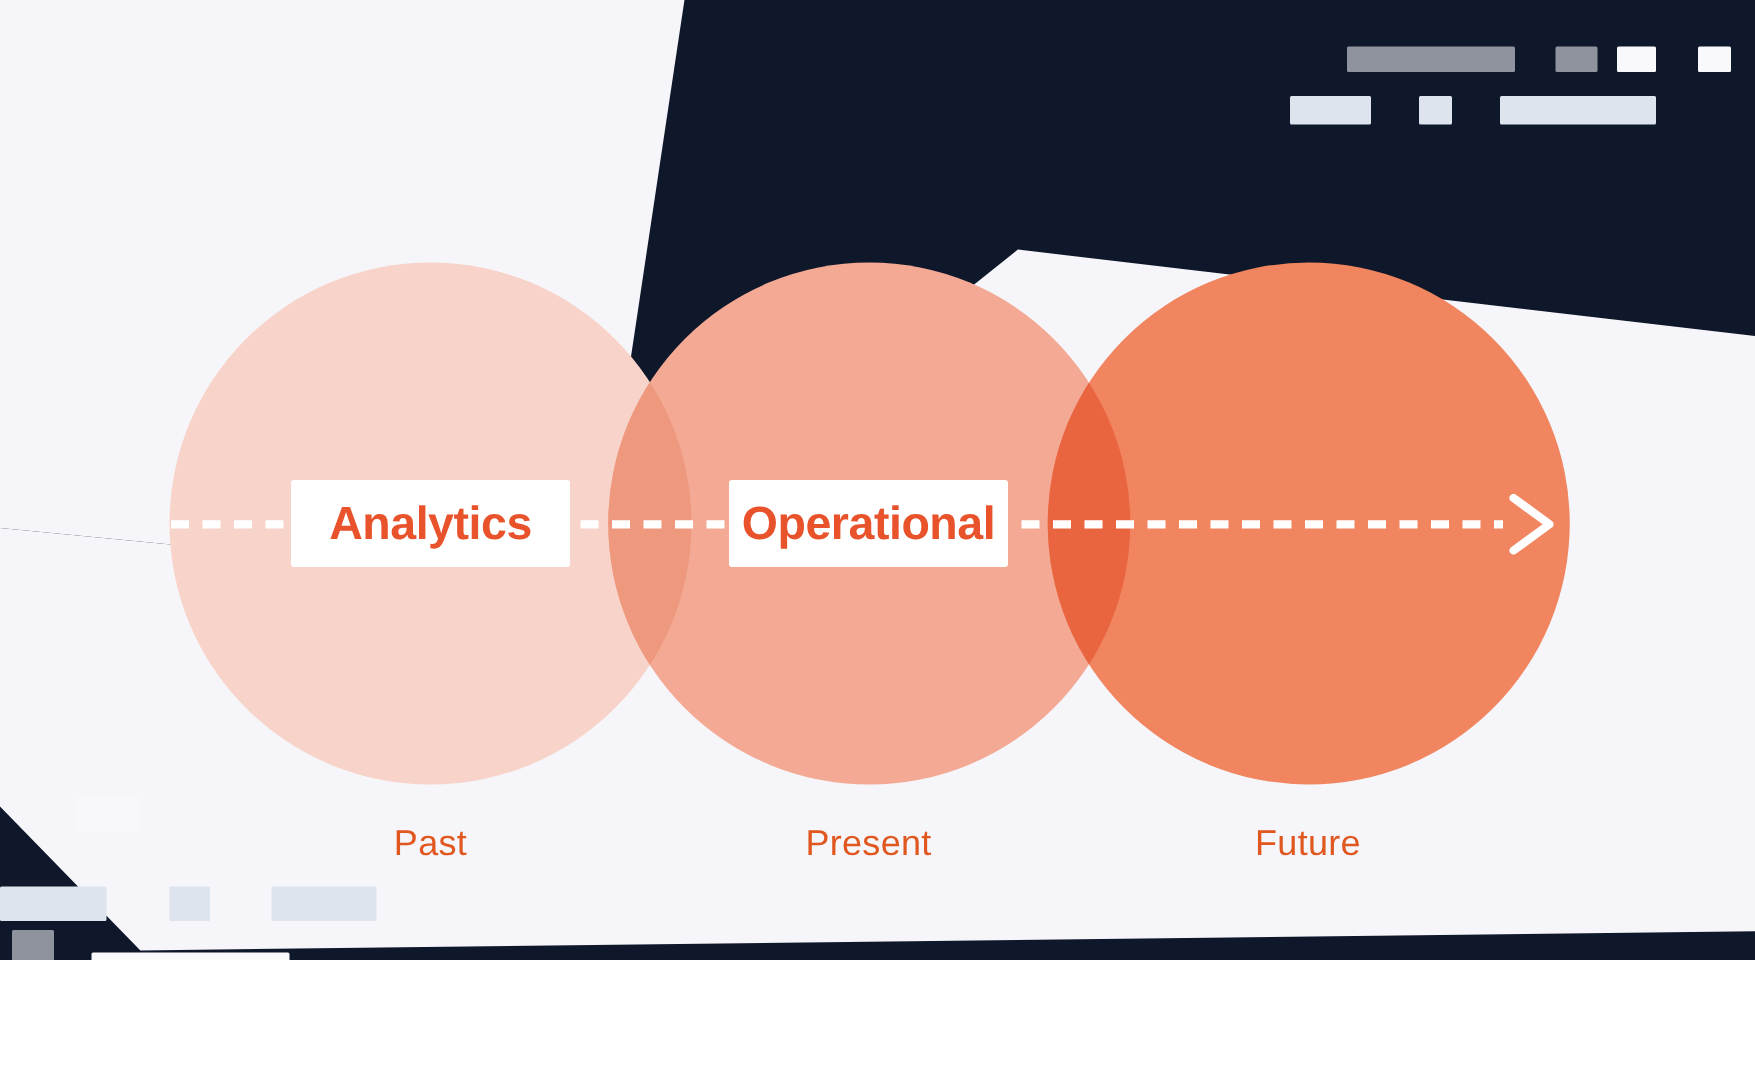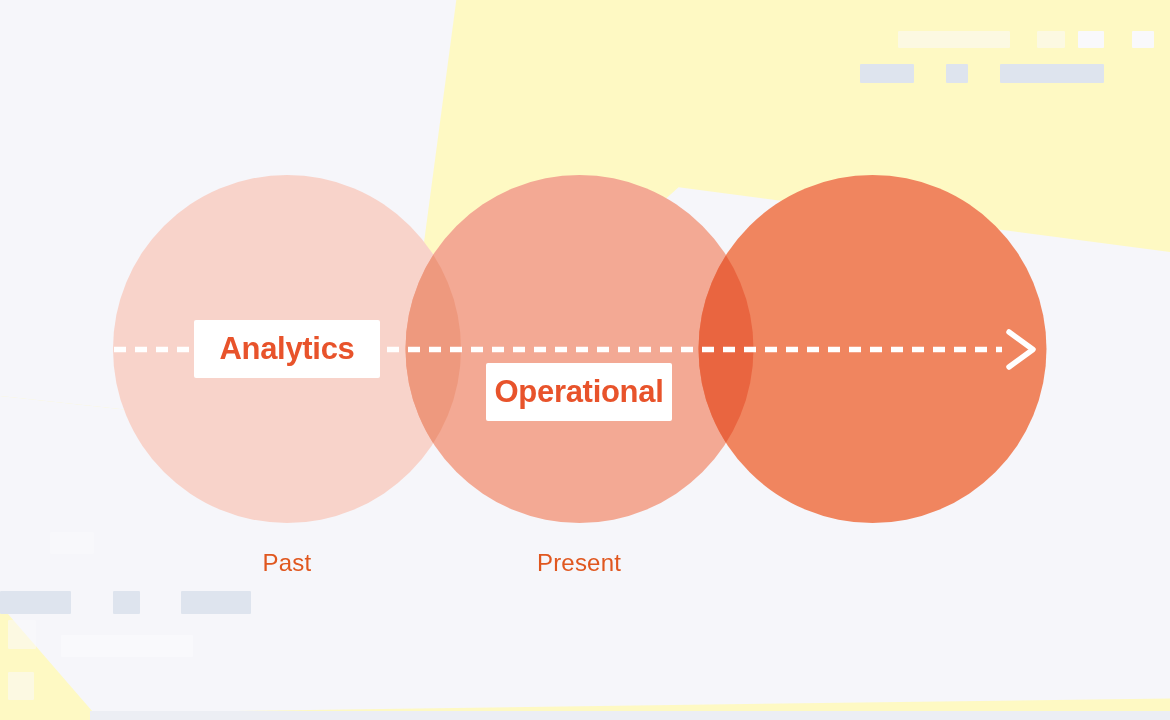--- a/index.html
+++ b/index.html
@@ -1,19 +1,19 @@
 <!DOCTYPE html>
 <html><head>
 <meta charset="utf-8">
 <style>
   html,body{margin:0;padding:0;}
   .canvas{
     position:relative;
-    width:1170px;height:720px;
-    background:#fef9c3;
+    width:1170px;height:640px;
+    background:#0f172a;
     overflow:hidden;
     font-family:"Liberation Sans", sans-serif;
   }
   .bg-shape{position:absolute;inset:0;}
   .bg-left{clip-path:polygon(0 0, 39% 0, 34% 61%, 0 55%);}
   .bg-bottom{clip-path:polygon(34% 61%, 58% 26%, 100% 35%, 100% 97%, 8% 99%, 0 84%, 0 55%);}
   .bg-strip{position:absolute;left:90px;right:0;top:711px;height:9px;background:#eceef4;}
   .sk{position:absolute;border-radius:1px;}
   .sk.faint{opacity:.55;}
   .diagram-svg{position:absolute;left:0;top:0;}
@@ -67,20 +67,21 @@
     <circle cx="872.5" cy="349" r="174" style="fill: rgb(240, 133, 95);"></circle>
     <circle cx="579.5" cy="349" r="174" clip-path="url(#clip-c1)" style="fill: rgb(238, 153, 126);"></circle>
     <circle cx="872.5" cy="349" r="174" clip-path="url(#clip-c2)" style="fill: rgb(233, 101, 64);"></circle>
     <line x1="114" y1="349.5" x2="1002" y2="349.5" stroke-width="5.5" stroke-dasharray="12 9" style="stroke: rgb(255, 255, 255);"></line>
     <path d="M1009 332 L1033 349.5 L1009 367" fill="none" stroke-width="5.5" stroke-linecap="round" stroke-linejoin="round" style="stroke: rgb(255, 255, 255);"></path>
   </svg>
 
   <div class="label-box" style="left: 194px; background: rgb(255, 255, 255);">
     <span class="label-text" style="color: rgb(232, 83, 43);">Analytics</span>
   </div>
-  <div class="label-box" style="left: 486px; background: rgb(255, 255, 255); margin-top: 43px;">
+  <div class="label-box" style="left: 486px; background: rgb(255, 255, 255);">
     <span class="label-text" style="color: rgb(232, 83, 43);">Operational</span>
   </div>
 
   <div class="timeframe" style="left: 486px; color: rgb(224, 87, 31);">Present</div>
   <div class="timeframe" style="left: 194px; color: rgb(224, 87, 31);">Past</div>
+  <div class="timeframe" style="left: 779px; color: rgb(224, 87, 31);">Future</div>
 
 </div>
 
 </body></html>

